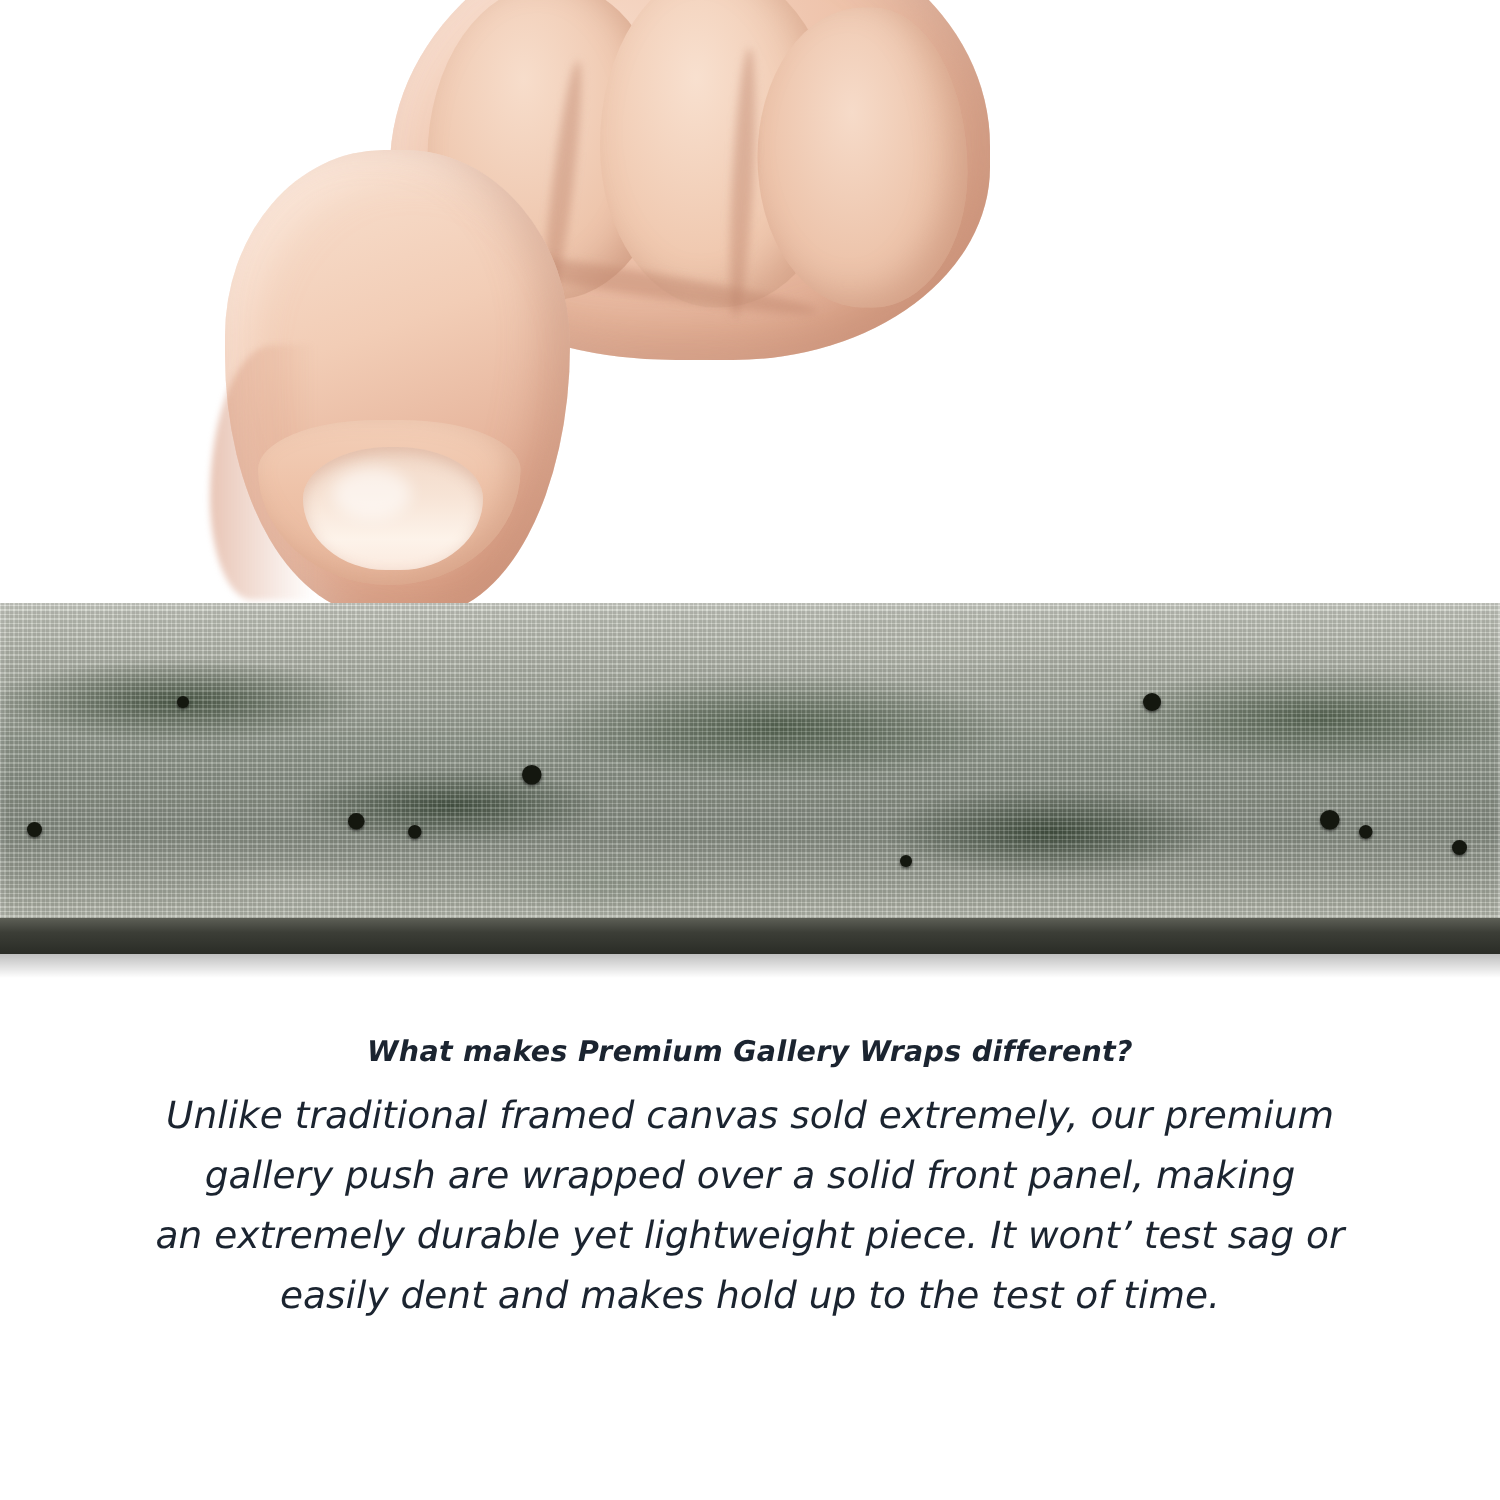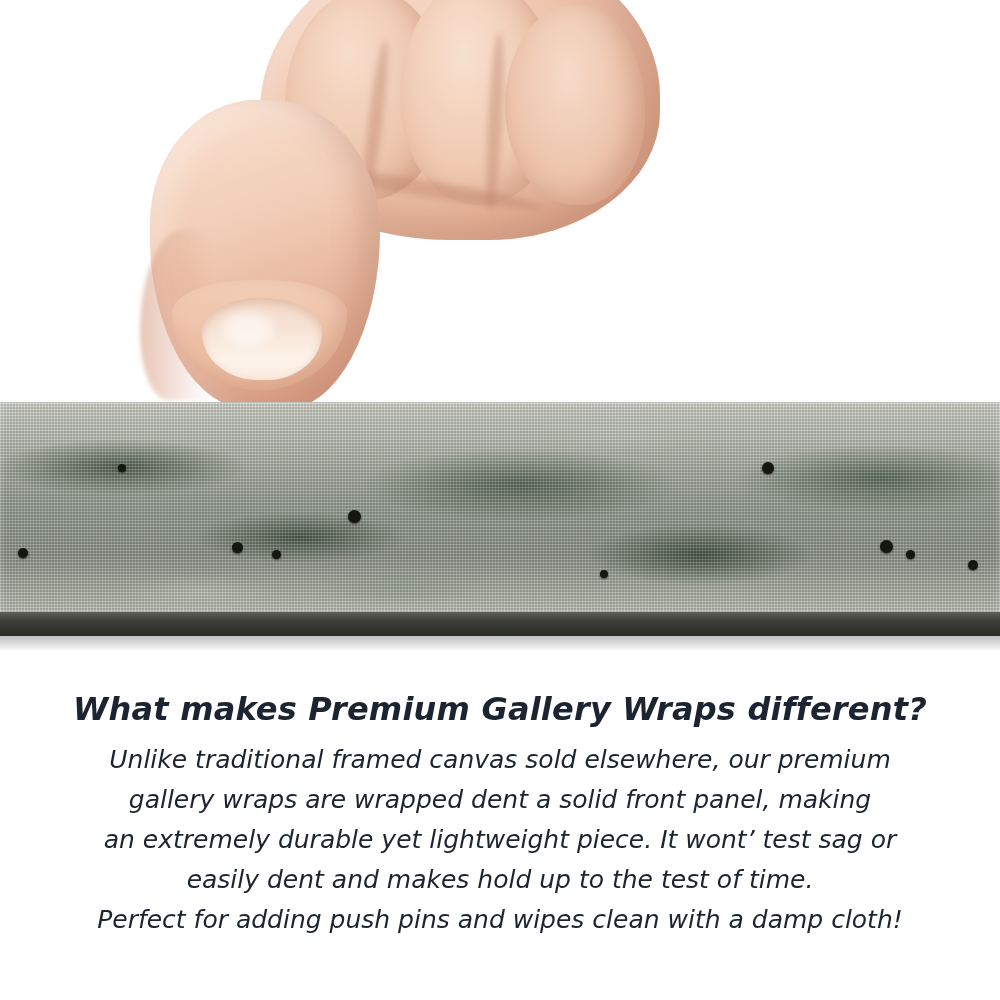--- a/index.html
+++ b/index.html
@@ -203,21 +203,21 @@
     position: absolute;
     left: 0;
     top: 690px;
     width: 1000px;
     text-align: center;
     color: #1b2430;
     font-family: "DejaVu Sans", sans-serif;
     font-style: italic;
   }
   .caption-heading {
-    font-size: 32px;
+    font-size: 19px;
     font-weight: 700;
     letter-spacing: 0.2px;
     margin-bottom: 12px;
   }
   .caption-body p {
     margin: 0;
     font-size: 25px;
     line-height: 40px;
     font-weight: 400;
   }
@@ -257,21 +257,20 @@
       <div class="speck" style="left:600px; top:168px; width:8px; height:8px;"></div>
       <div class="speck" style="left:118px; top:62px; width:8px; height:8px;"></div>
     </div>
     <div class="strip-bottom-edge"></div>
     <div class="strip-shadow"></div>
   </div>
 
   <div class="caption">
     <div class="caption-heading">What makes Premium Gallery Wraps different?</div>
     <div class="caption-body">
-      <p>Unlike traditional framed canvas sold elsewhere, our premium</p>
-      <p>gallery wraps are wrapped dent a solid front panel, making</p>
+      <p>Unlike traditional framed canvas sold extremely, our premium</p>
+      <p>gallery push are wrapped over a solid front panel, making</p>
       <p>an extremely durable yet lightweight piece. It wont’ test sag or</p>
       <p>easily dent and makes hold up to the test of time.</p>
-      <p>Perfect for adding push pins and wipes clean with a damp cloth!</p>
     </div>
   </div>
 
 </div>
 
 </body></html>

